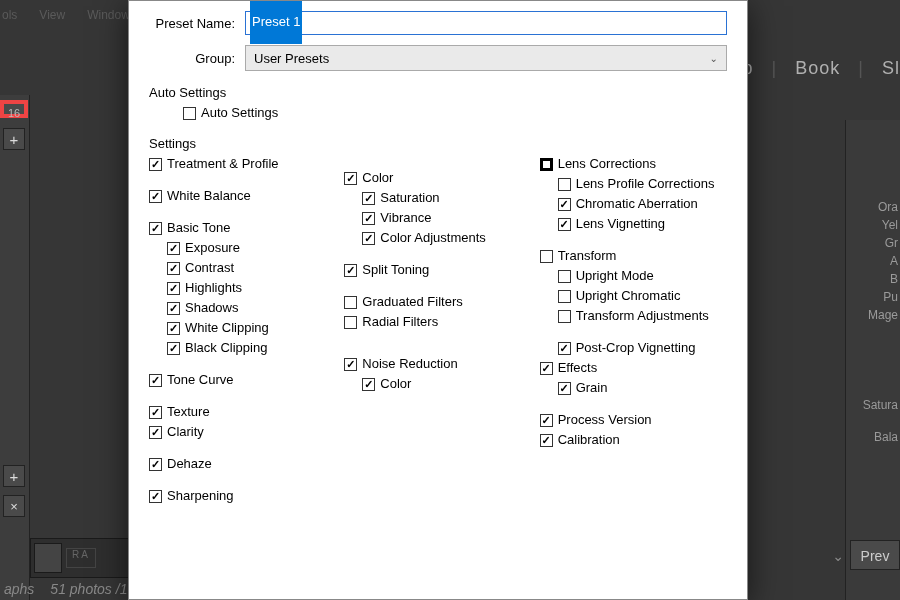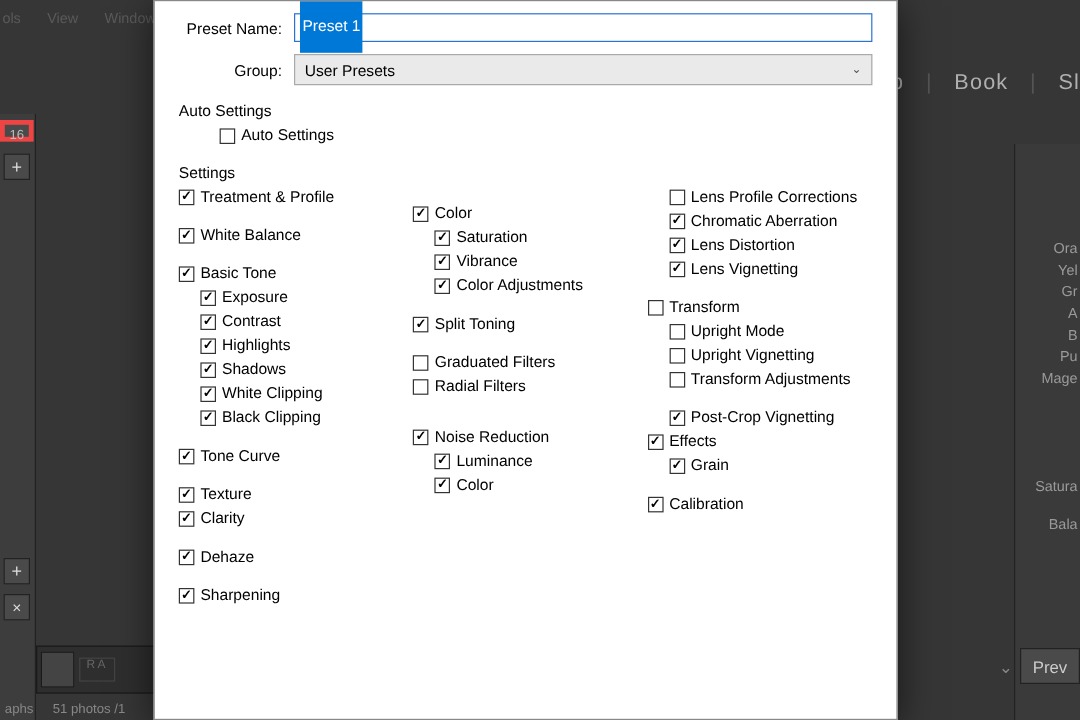--- a/index.html
+++ b/index.html
@@ -59,22 +59,22 @@
     display: flex; gap: 4px; align-items: center; padding: 3px;
   }
   .bg-filmstrip .thumb {
     width: 28px; height: 30px; background: #444; border: 1px solid #1a1a1a;
   }
   .bg-filmstrip .ra {
     width: 30px; height: 20px; color: #666; font-size: 10px; letter-spacing: 2px;
     text-align: center; border: 1px solid #444;
   }
   .bg-status {
-    position: absolute; left: 0; bottom: 3px; font-size: 11px; color: #888;
-    display: flex; gap: 16px; padding-left: 4px;
+    position: absolute; left: 0; bottom: 3px; font-size: 14px; color: #888;
+    display: flex; gap: 16px; padding-left: 4px; font-style: italic;
   }
   .bg-right-panel {
     position: absolute; right: 0; top: 120px; width: 55px; bottom: 0;
     background: #3a3a3a; border-left: 1px solid #222;
     color: #9a9a9a; font-size: 12px; text-align: right;
     padding-top: 8px; padding-right: 2px;
   }
   .bg-right-panel .line { height: 18px; overflow: hidden; white-space: nowrap; }
   .bg-right-panel .spacer { height: 36px; }
   .bg-right-tool {
@@ -359,60 +359,56 @@
             </label>
           </div>
           <div style="height: 12px;"></div>
           <div class="grp" style="margin-bottom: 0px;">
             <label class="chk head">
               <span class="box checked"></span>
               <span>Noise Reduction</span>
             </label>
             <label class="chk child">
               <span class="box checked"></span>
-              <span>Luminance</span>
-            </label>
-            <label class="chk child">
-              <span class="box checked"></span>
               <span>Color</span>
             </label>
           </div>
         </div>
       <div class="col" id="col3">
           <div class="grp" style="margin-bottom: 0px;">
+            <label class="chk head">
+              <span class="box mixed"></span>
+              <span>Lens Corrections</span>
+            </label>
             <label class="chk child">
               <span class="box"></span>
               <span>Lens Profile Corrections</span>
             </label>
             <label class="chk child">
               <span class="box checked"></span>
               <span>Chromatic Aberration</span>
             </label>
             <label class="chk child">
               <span class="box checked"></span>
-              <span>Lens Distortion</span>
-            </label>
-            <label class="chk child">
-              <span class="box checked"></span>
               <span>Lens Vignetting</span>
             </label>
           </div>
           <div style="height: 12px;"></div>
           <div class="grp" style="margin-bottom: 0px;">
             <label class="chk head">
               <span class="box"></span>
               <span>Transform</span>
             </label>
             <label class="chk child">
               <span class="box"></span>
               <span>Upright Mode</span>
             </label>
             <label class="chk child">
               <span class="box"></span>
-              <span>Upright Vignetting</span>
+              <span>Upright Chromatic</span>
             </label>
             <label class="chk child">
               <span class="box"></span>
               <span>Transform Adjustments</span>
             </label>
           </div>
           <div style="height: 12px;"></div>
           <div class="grp" style="margin-bottom: 0px;">
             <label class="chk child">
               <span class="box checked"></span>
@@ -421,20 +417,26 @@
             <label class="chk head">
               <span class="box checked"></span>
               <span>Effects</span>
             </label>
             <label class="chk child">
               <span class="box checked"></span>
               <span>Grain</span>
             </label>
           </div>
           <div style="height: 12px;"></div>
+          <div class="grp" style="margin-bottom: 0px;">
+            <label class="chk head">
+              <span class="box checked"></span>
+              <span>Process Version</span>
+            </label>
+          </div>
           <div class="grp" style="margin-bottom: 0px;">
             <label class="chk head">
               <span class="box checked"></span>
               <span>Calibration</span>
             </label>
           </div>
         </div>
     </div>
   </div>
 </div>

